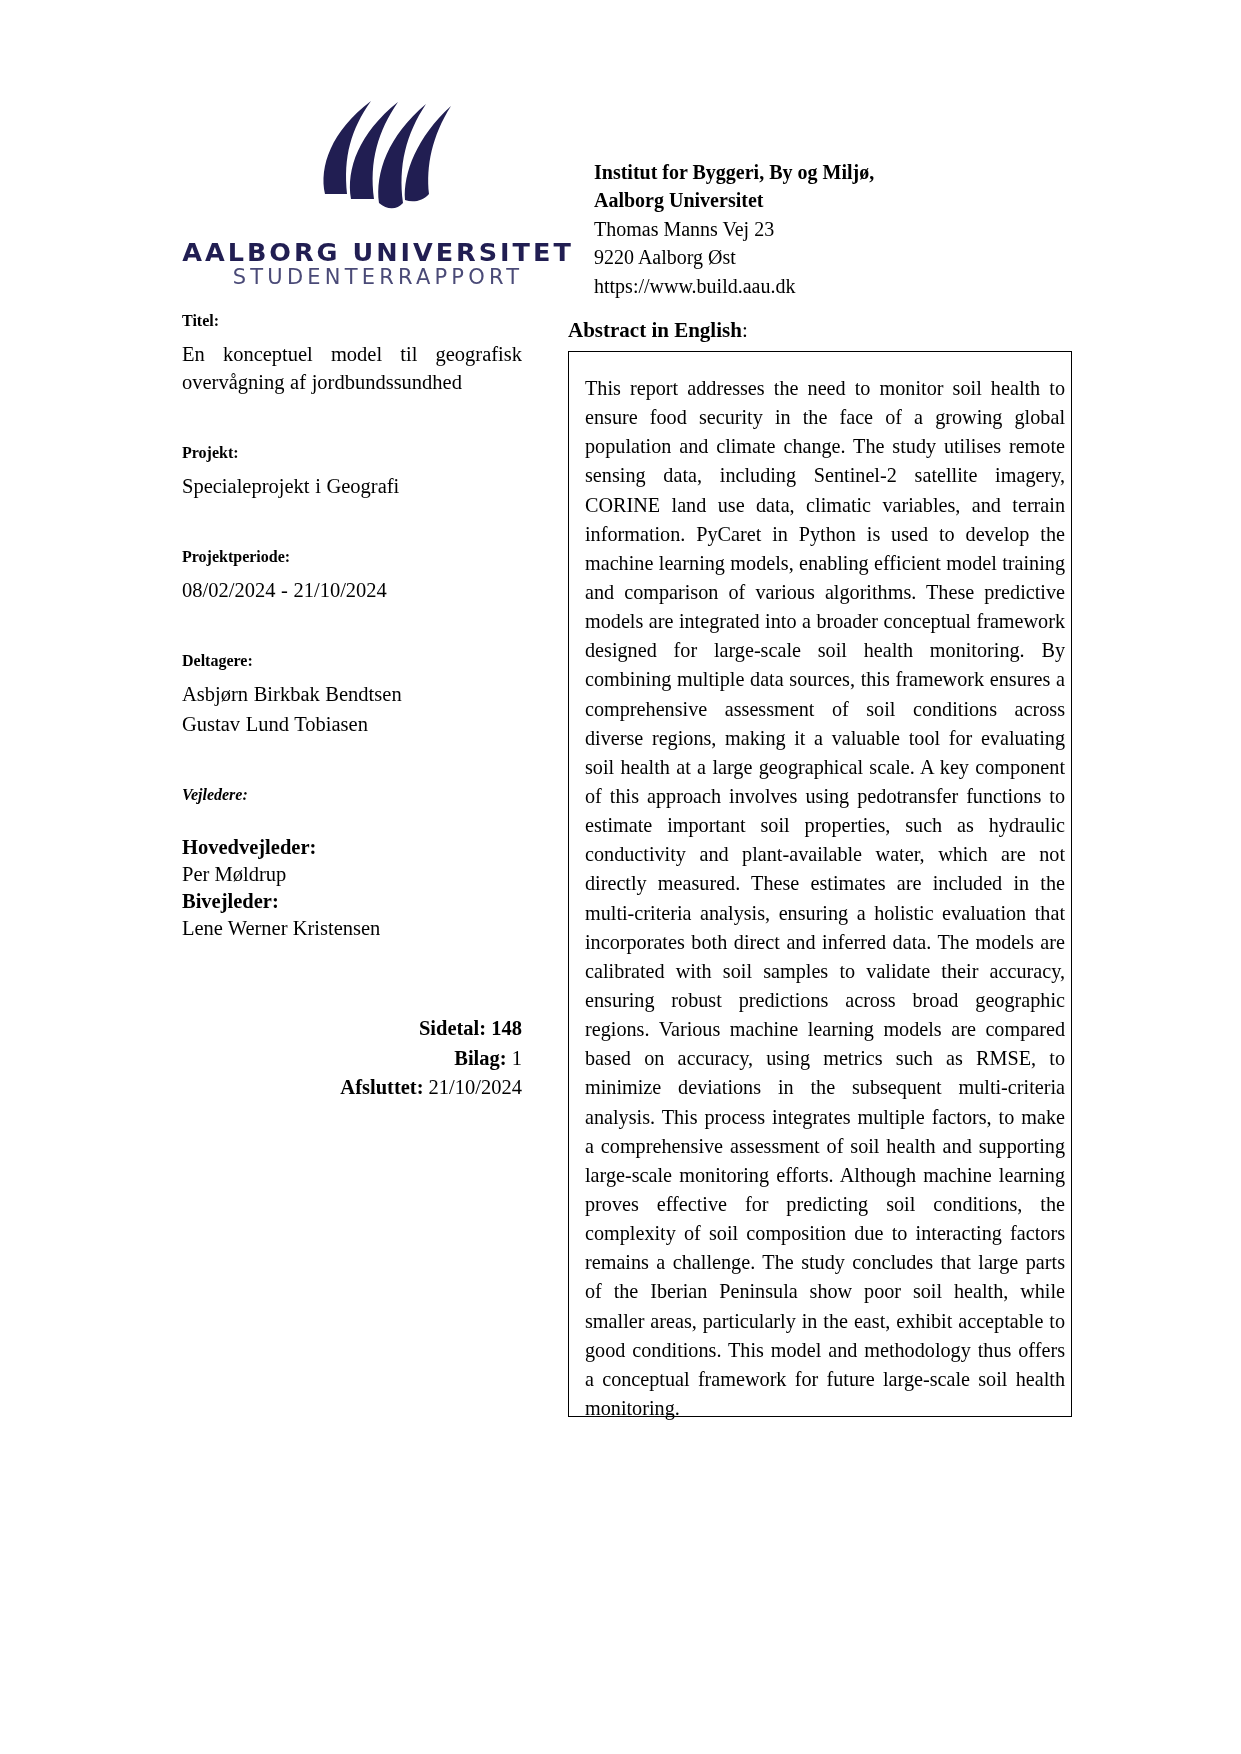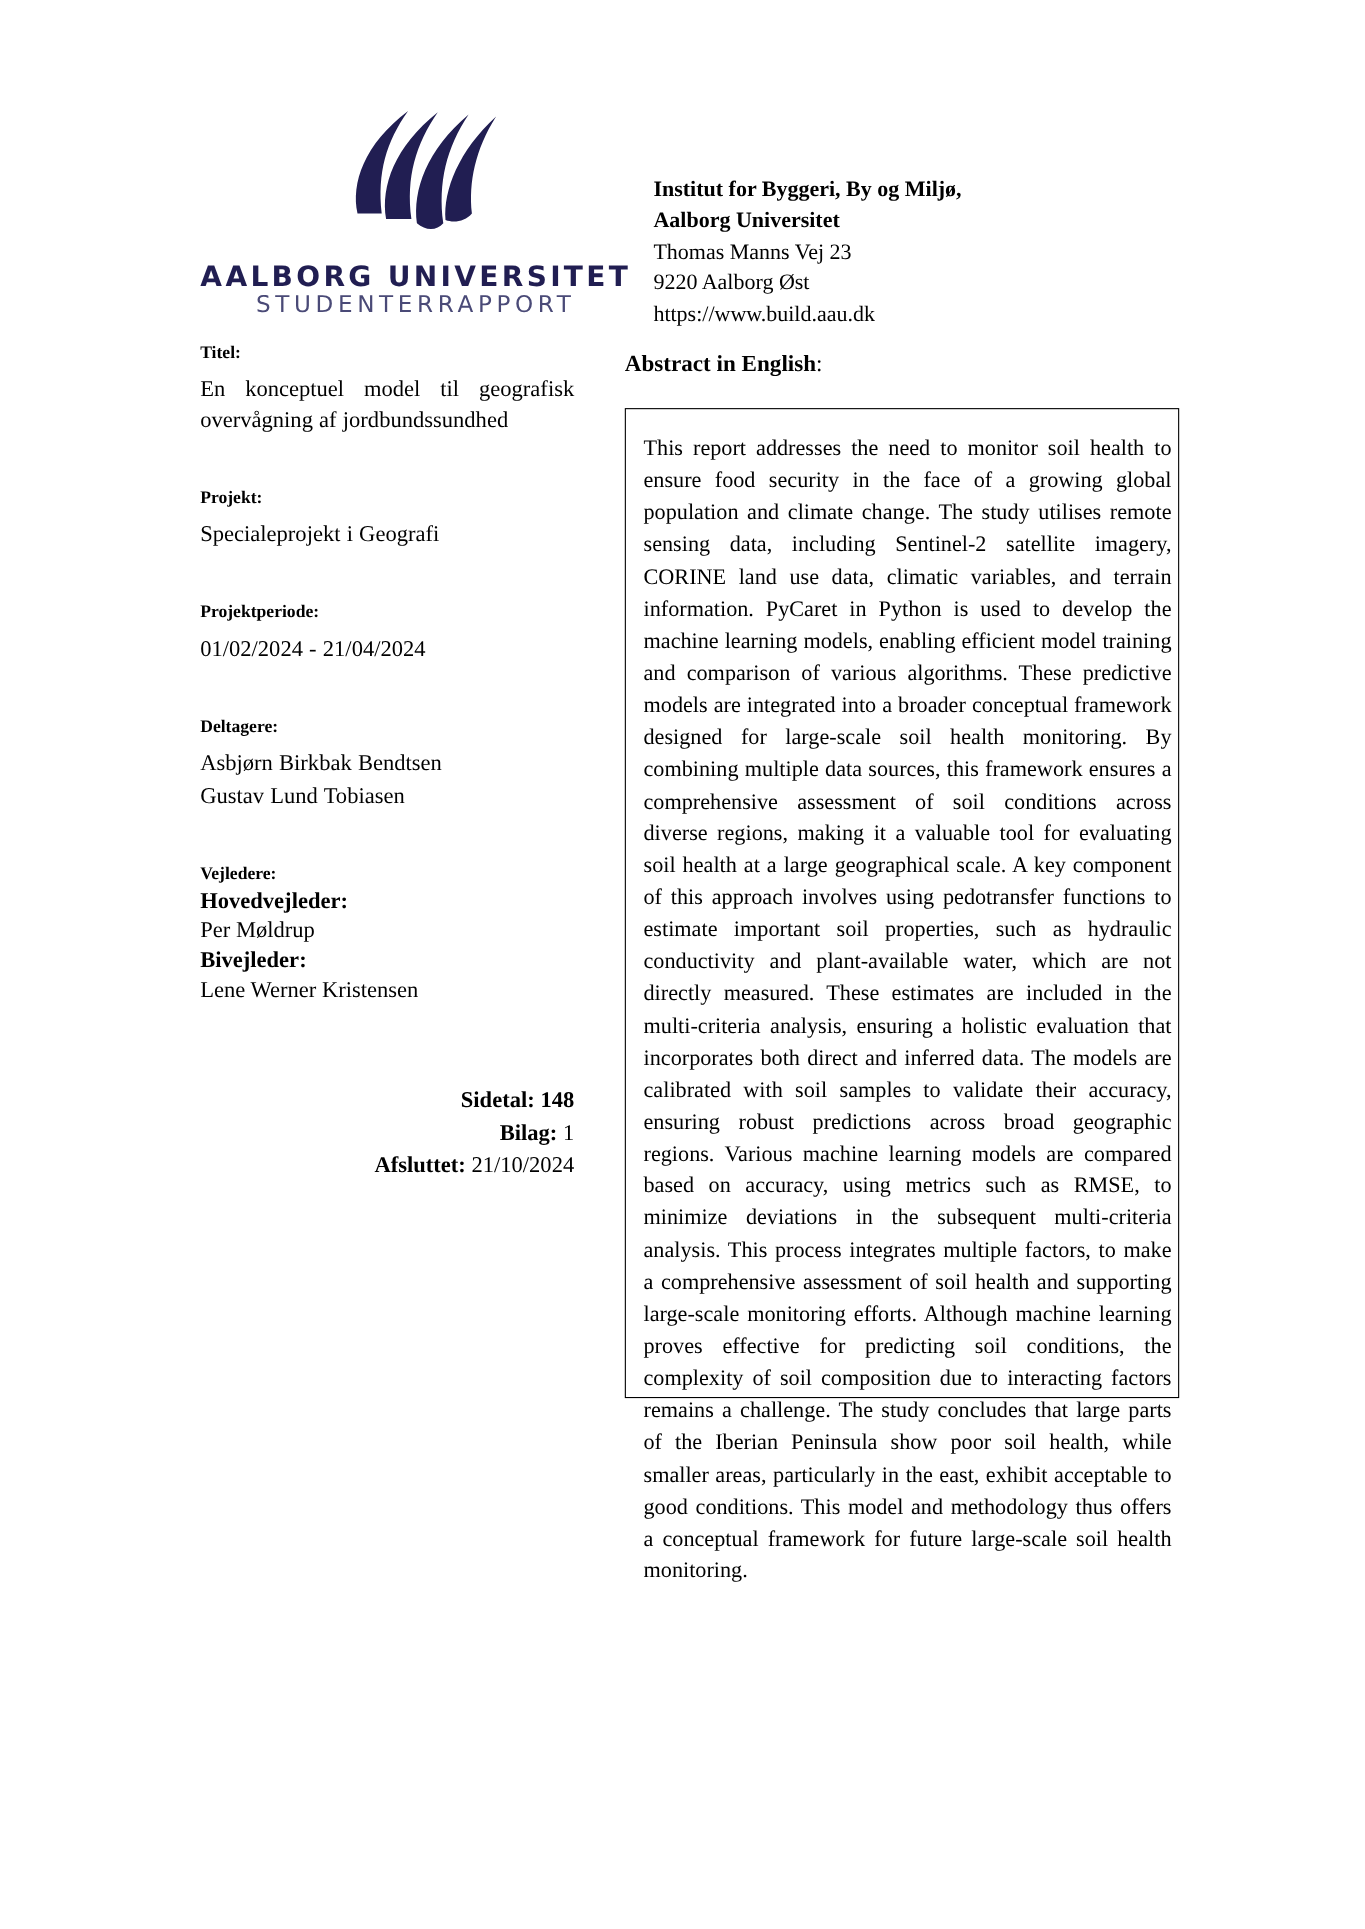--- a/index.html
+++ b/index.html
@@ -122,25 +122,24 @@
     font-size: 21px;
     font-weight: 700;
   }
   .abstract-heading .colon { font-weight: 400; }
 
   .abstract-box {
     position: absolute;
     left: 568px;
     top: 351px;
     width: 504px;
-    height: 900px;
+    height: 1066px;
     border: 1.4px solid #000000;
     box-sizing: border-box;
     padding: 22px 6px 10px 16px;
-    margin-top: 20px;
   }
   .abstract-text {
     font-size: 20.2px;
     line-height: 1.443;
     text-align: justify;
     text-align-last: left;
     margin: 0;
     hyphens: manual;
   }
 </style>
@@ -169,31 +168,31 @@
       <p class="field-value">En konceptuel model til geografisk overvågning af jordbundssundhed</p>
     </div>
 
     <div class="field-group">
       <p class="field-label">Projekt:</p>
       <p class="field-value">Specialeprojekt i Geografi</p>
     </div>
 
     <div class="field-group">
       <p class="field-label">Projektperiode:</p>
-      <p class="field-value">01/02/2024 - 21/04/2024</p>
+      <p class="field-value">08/02/2024 - 21/10/2024</p>
     </div>
 
     <div class="field-group">
       <p class="field-label">Deltagere:</p>
       <p class="field-value" style="margin-bottom:0;">Asbjørn Birkbak Bendtsen</p>
       <p class="field-value" style="margin-top:2px;">Gustav Lund Tobiasen</p>
     </div>
 
     <div class="field-group">
-      <p class="field-label" style="margin-bottom:0;">Vejledere:</p>
+      <p class="field-label" style="margin-bottom:28px;font-style:italic;">Vejledere:</p>
       <p class="adviser-line b">Hovedvejleder:</p>
       <p class="adviser-line">Per Møldrup</p>
       <p class="adviser-line b">Bivejleder:</p>
       <p class="adviser-line">Lene Werner Kristensen</p>
     </div>
 
     <div style="height:26px;"></div>
 
     <div>
       <p class="meta-line">

